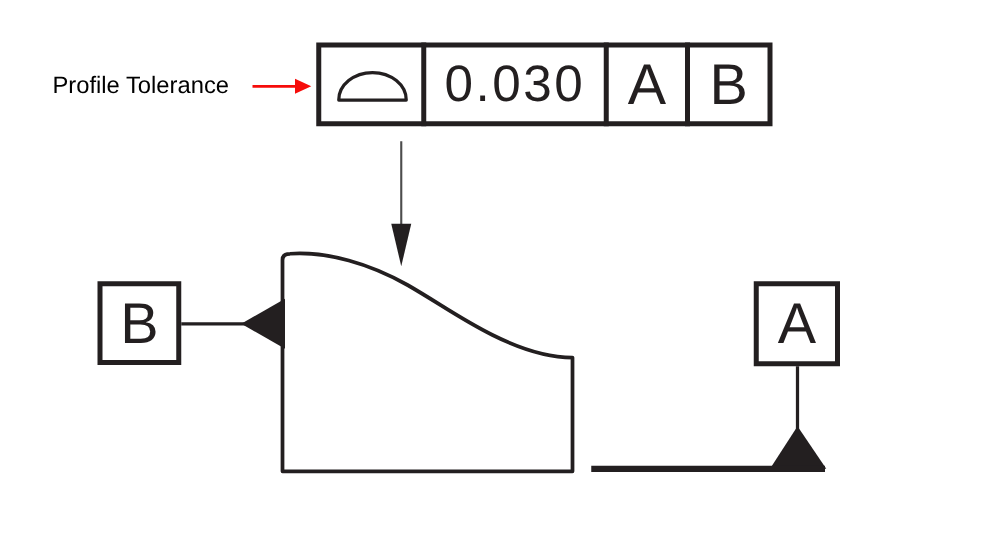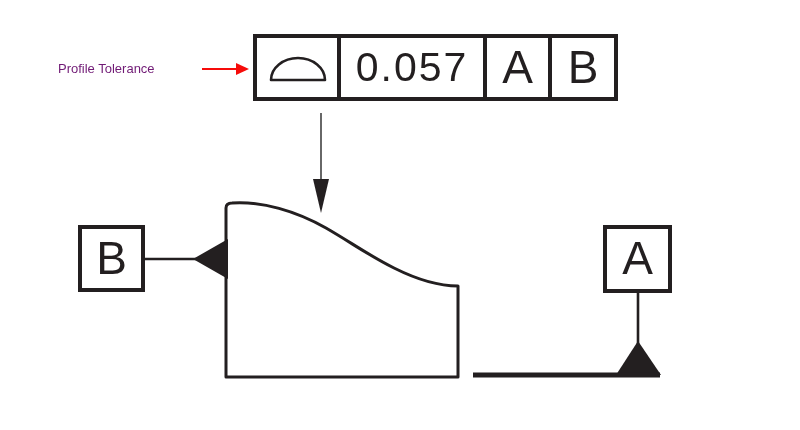--- a/index.html
+++ b/index.html
@@ -45,24 +45,23 @@
     left: 80px; top: 226px; width: 63px; height: 63px;
     font-size: 46px;
   }
   .datum-box-label-a {
     left: 605px; top: 226px; width: 65px; height: 64px;
     font-size: 46px;
   }
   .callout-label {
     left: 42px; top: 57px; width: 160px; height: 23px;
     justify-content: flex-start;
-    font-size: 13px;
-    color: #701a75;
+    font-size: 19px;
+    color: #000000;
     white-space: nowrap;
-    margin-left: 16px;
   }
 </style>
 </head>
 <body>
 
 <div class="canvas">
 
   <svg width="800" height="430" viewBox="0 0 800 430">
 
     <g>
@@ -102,21 +101,21 @@
     <g>
       <rect x="605" y="227" width="65" height="64" fill="#ffffff" stroke="#231f20" stroke-width="4"></rect>
       <line x1="638" y1="293" x2="638" y2="350" stroke="#231f20" stroke-width="2.6"></line>
       <polygon points="638,341 616,375 661,375" fill="#231f20"></polygon>
       <line x1="473" y1="375" x2="660" y2="375" stroke="#231f20" stroke-width="5"></line>
     </g>
   </svg>
 
   <div class="txt callout-label">Profile Tolerance</div>
 
-  <div class="txt fcf-value">0.057</div>
+  <div class="txt fcf-value">0.030</div>
 
   <div class="txt fcf-datum-a">A</div>
 
   <div class="txt fcf-datum-b">B</div>
 
   <div class="txt datum-box-label-b">B</div>
 
   <div class="txt datum-box-label-a">A</div>
 
 </div>

